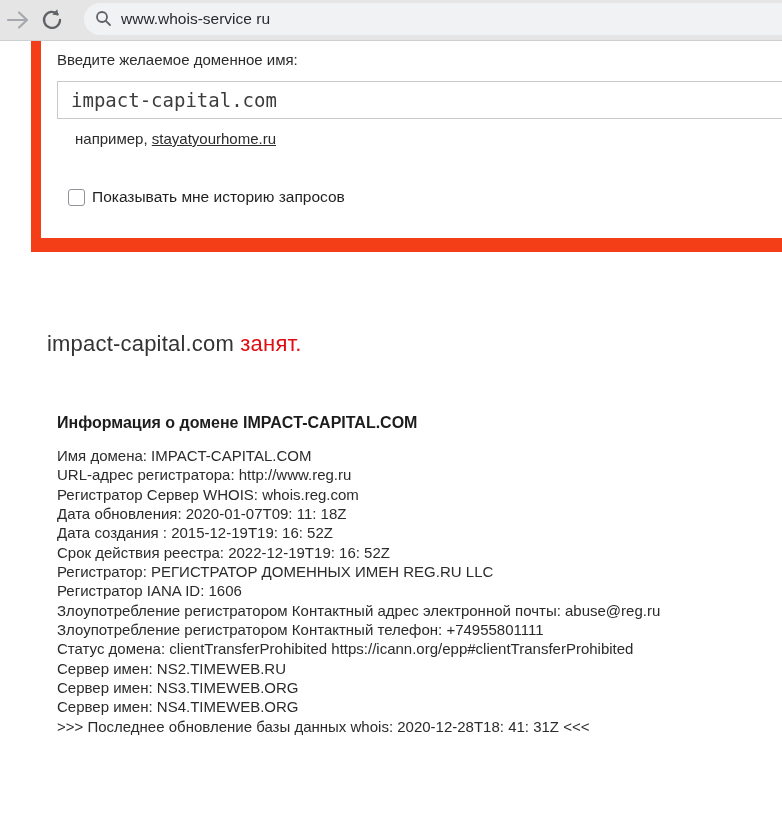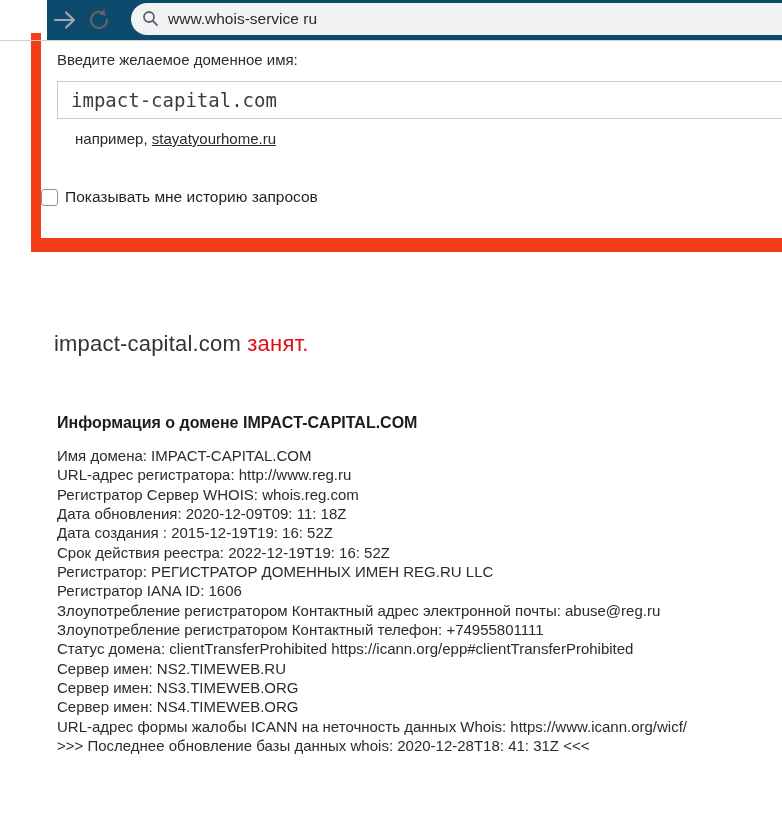--- a/index.html
+++ b/index.html
@@ -9,21 +9,21 @@
     width: 782px;
     height: 823px;
     overflow: hidden;
     background: #ffffff;
     font-family: "Liberation Sans", sans-serif;
   }
 
   
   .chrome {
     position: absolute; top: 0; left: 0; right: 0; height: 40px;
-    background: #0c4a6e; z-index: 5; margin-left: 47px;
+    background: #e5e5e5; z-index: 5;
   }
   .nav-icon { position: absolute; top: 6px; width: 28px; height: 28px; cursor: pointer; }
   .nav-forward { left: 4px; }
   .nav-reload { left: 38px; }
   .omnibox {
     position: absolute; left: 84px; top: 3px; right: -24px; height: 32px;
     background: #f0f2f4; border-radius: 16px;
   }
   .omnibox .mag { position: absolute; left: 11px; top: 7px; }
   .omnibox .url {
@@ -48,30 +48,30 @@
   }
   .domain-input {
     position: absolute; left: 57px; top: 81px; right: -6px; height: 38px;
     border: 1px solid #c9c9c9; background: #fff;
     font-family: "DejaVu Sans Mono", monospace;
     font-size: 19px; color: #3c3c3c; padding: 0 8px 0 13px;
     z-index: 3; outline: none;
   }
   .hint { position: absolute; left: 75px; top: 130px; font-size: 15px; color: #2b2b2b; z-index: 3; }
   .hint a { color: #2b2b2b; text-decoration: underline; cursor: pointer; }
-  .checkbox-row { position: absolute; left: 41px; top: 188px; z-index: 3; display: flex; align-items: center; justify-content: center; }
+  .checkbox-row { position: absolute; left: 68px; top: 188px; z-index: 3; display: flex; align-items: center; justify-content: center; }
   .checkbox {
     width: 17px; height: 17px; border: 1px solid #8f9399; border-radius: 3px;
     background: #fff; display: inline-block; cursor: pointer;
   }
   .checkbox-label { margin-left: 7px; font-size: 15.5px; color: #1f1f1f; }
 
   
   .result-heading {
-    position: absolute; left: 54px; top: 331px;
+    position: absolute; left: 47px; top: 331px;
     font-size: 22px; color: #333333; letter-spacing: 0.2px;
   }
   .result-heading .status { color: #e10c11; }
   .info-heading {
     position: absolute; left: 57px; top: 414px;
     font-size: 16px; font-weight: bold; color: #1c1c1c;
   }
   .whois-lines {
     position: absolute; left: 57px; top: 446px; right: 0;
     font-size: 15px; color: #2b2b2b; line-height: 19.35px;
@@ -126,28 +126,27 @@
     <span>impact-capital.com</span>
     <span class="status">занят.</span>
   </div>
 
   <div class="info-heading">Информация о домене IMPACT-CAPITAL.COM</div>
 
   <div class="whois-lines">
     <div>Имя домена: IMPACT-CAPITAL.COM</div>
     <div>URL-адрес регистратора: http://www.reg.ru</div>
     <div>Регистратор Сервер WHOIS: whois.reg.com</div>
-    <div>Дата обновления: 2020-12-09T09: 11: 18Z</div>
+    <div>Дата обновления: 2020-01-07T09: 11: 18Z</div>
     <div>Дата создания : 2015-12-19T19: 16: 52Z</div>
     <div>Срок действия реестра: 2022-12-19T19: 16: 52Z</div>
     <div>Регистратор: РЕГИСТРАТОР ДОМЕННЫХ ИМЕН REG.RU LLC</div>
     <div>Регистратор IANA ID: 1606</div>
     <div>Злоупотребление регистратором Контактный адрес электронной почты: abuse@reg.ru</div>
     <div>Злоупотребление регистратором Контактный телефон: +74955801111</div>
     <div>Статус домена: clientTransferProhibited https://icann.org/epp#clientTransferProhibited</div>
     <div>Сервер имен: NS2.TIMEWEB.RU</div>
     <div>Сервер имен: NS3.TIMEWEB.ORG</div>
     <div>Сервер имен: NS4.TIMEWEB.ORG</div>
-    <div>URL-адрес формы жалобы ICANN на неточность данных Whois: https://www.icann.org/wicf/</div>
     <div>&gt;&gt;&gt; Последнее обновление базы данных whois: 2020-12-28T18: 41: 31Z &lt;&lt;&lt;</div>
   </div>
 
 </div>
 
 </body></html>

